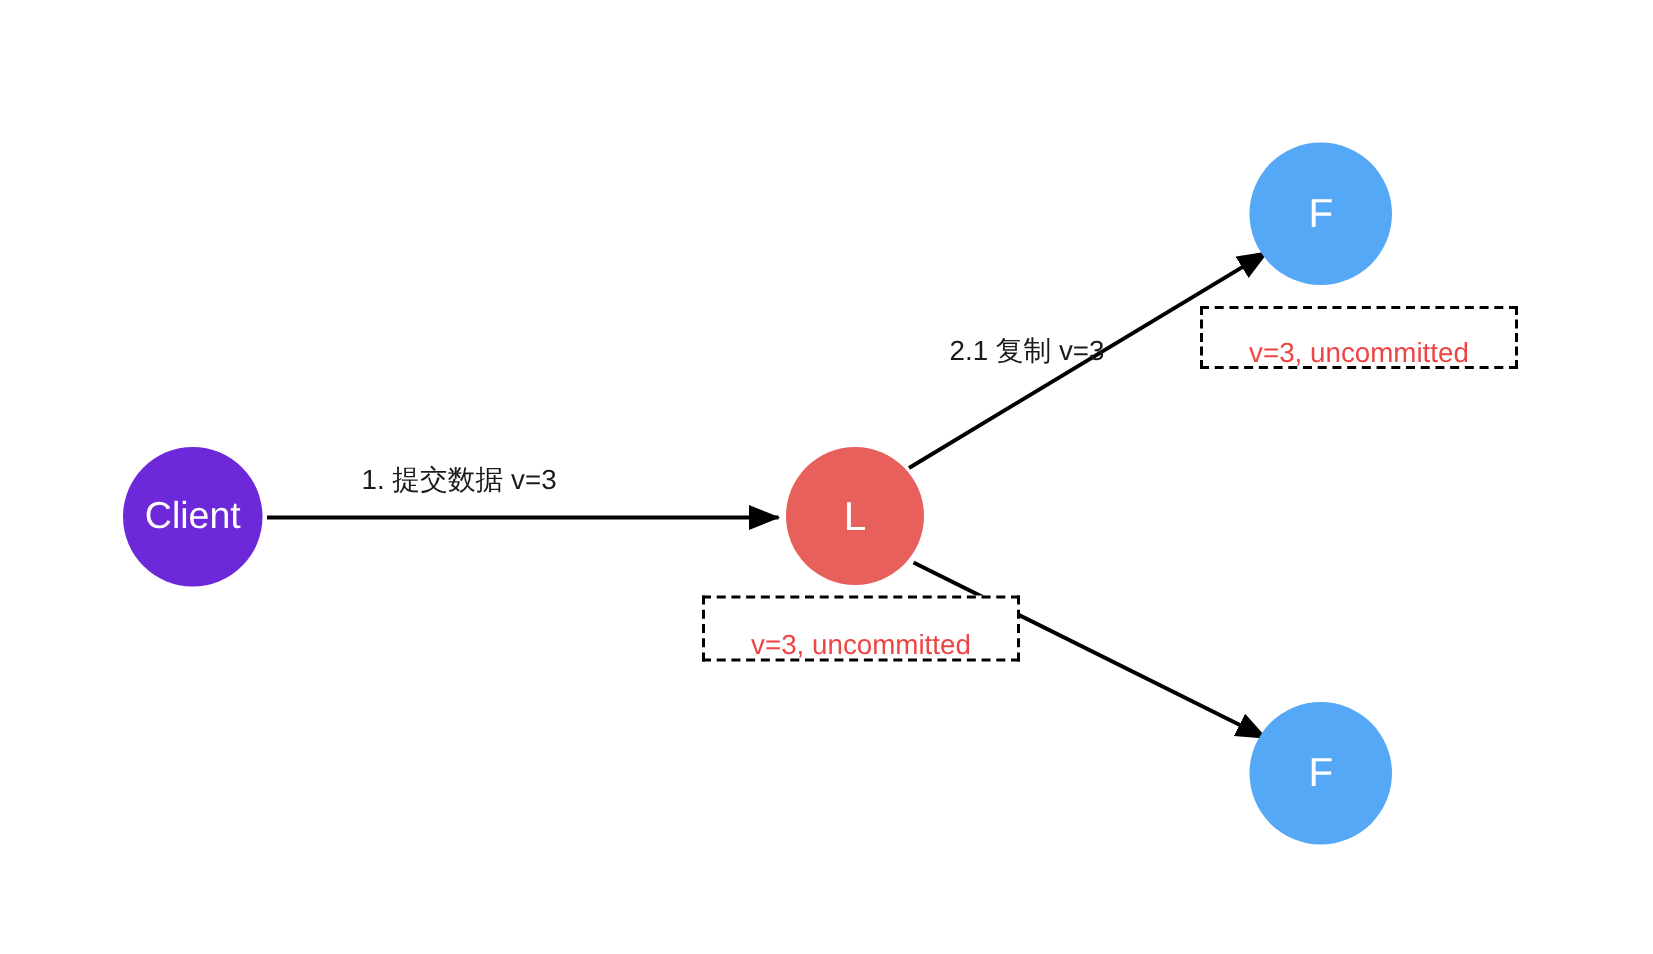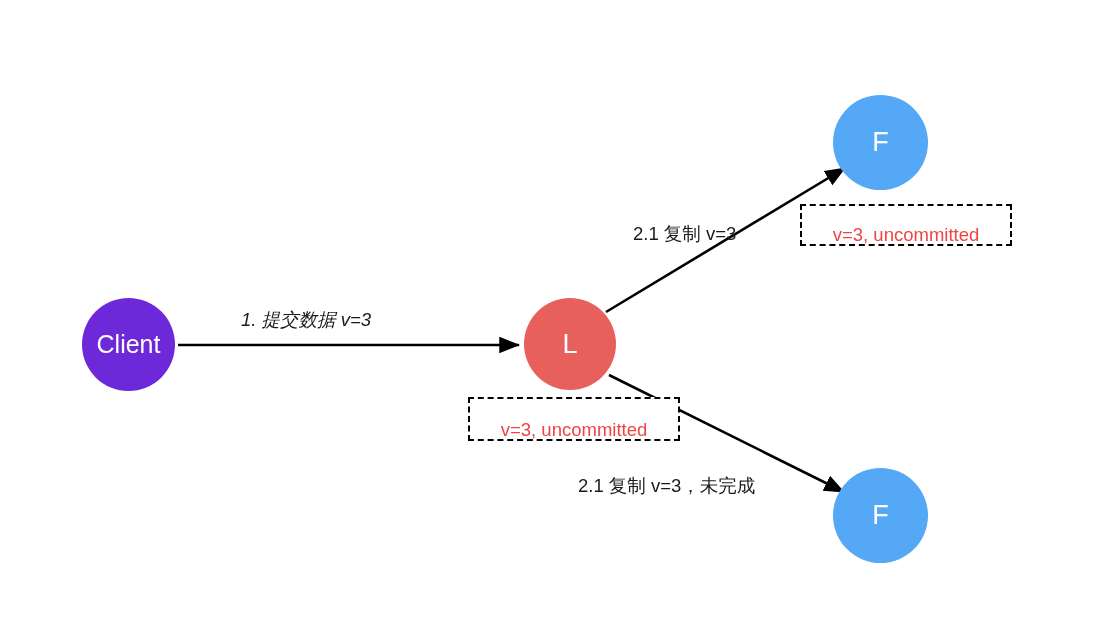--- a/index.html
+++ b/index.html
@@ -74,21 +74,20 @@
     font-family: "Liberation Sans", "DejaVu Sans", sans-serif;
     font-size: 18.5px;
     color: #1a1a1a;
     white-space: nowrap;
     line-height: 1;
     user-select: none;
   }
   .label-submit {
     left: 241px;
     top: 311px;
-    font-style: italic;
   }
   .label-replicate-top {
     left: 633px;
     top: 191px;
     margin-top: 34px;
   }
   .label-replicate-bottom {
     left: 578px;
     top: 477px;
   }
@@ -151,21 +150,20 @@
   </div>
 
   <div class="node node-follower-bottom">
     <span>F</span>
   </div>
 
   <div class="edge-label label-submit">1. 提交数据 v=3</div>
 
   <div class="edge-label label-replicate-top">2.1 复制 v=3</div>
 
-  <div class="edge-label label-replicate-bottom">2.1 复制 v=3，未完成</div>
 
   <div class="state-box state-box-leader">
     <span>v=3, uncommitted</span>
   </div>
 
   <div class="state-box state-box-follower-top">
     <span>v=3, uncommitted</span>
   </div>
 
 </div>

